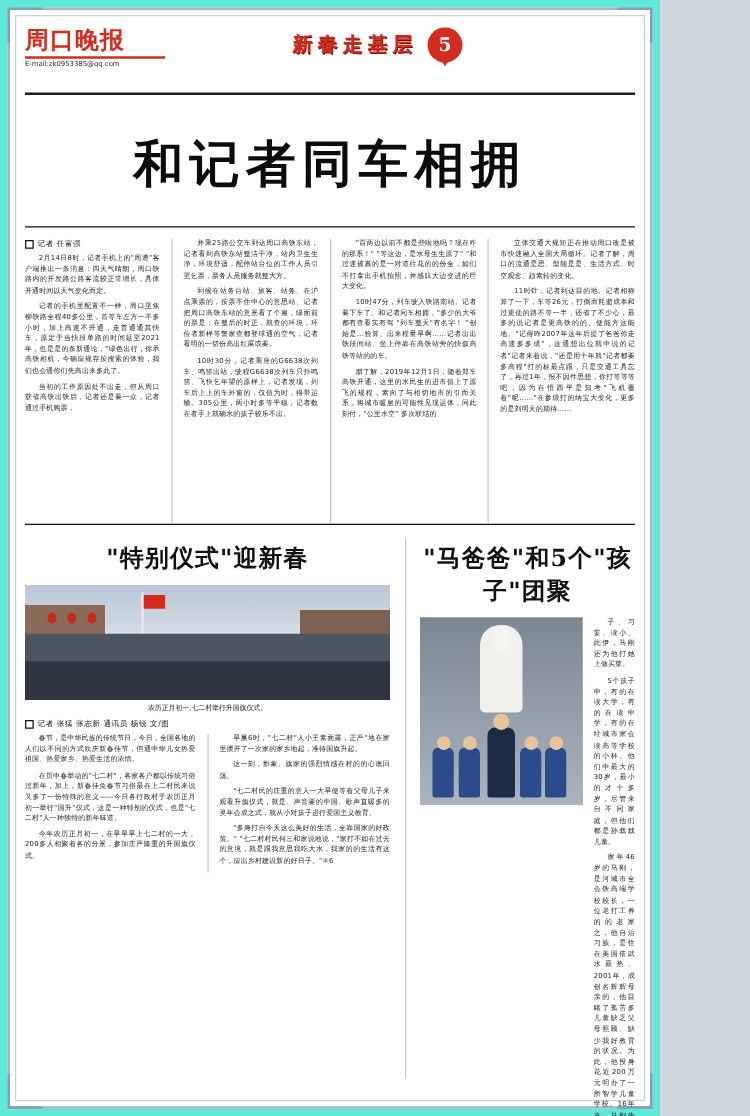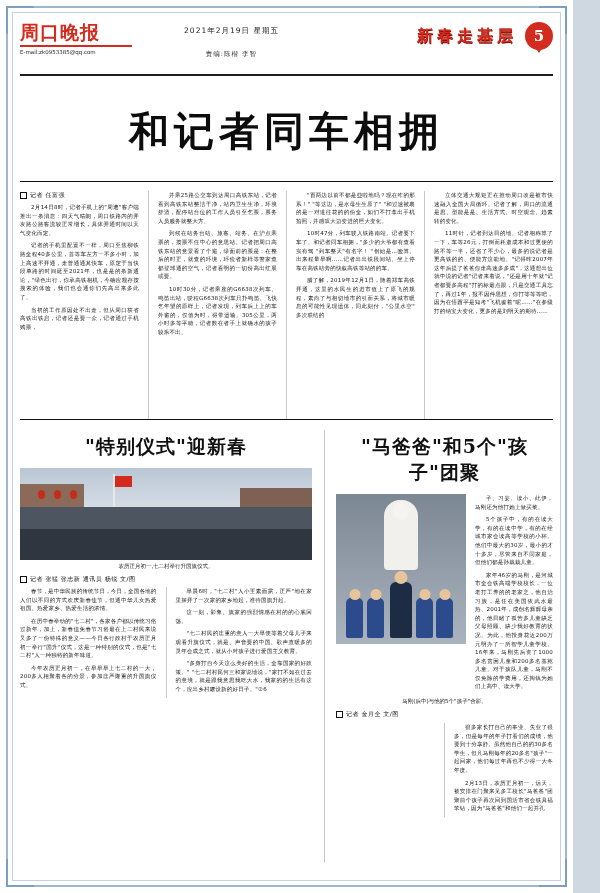--- a/index.html
+++ b/index.html
@@ -4,22 +4,22 @@
 <style>
   html,body{margin:0;padding:0;}
   body{
     width:600px;height:893px;
     background:#cfd8e0;
     font-family:"DejaVu Sans","Liberation Sans",sans-serif;
     overflow:hidden;
   }
   .page{
     position:relative;
-    width:573px;height:893px;
-    background:#ffffff;
+    width:528px;height:893px;
+    background:#5eead4;
     box-sizing:border-box;
   }
   
   .frame-outer{
     position:absolute;left:6px;top:6px;right:6px;bottom:6px;
     border:2px solid #9fb6cf;
     background:#ffffff;
   }
   .frame-inner{
     position:absolute;left:12px;top:12px;right:12px;bottom:12px;
@@ -197,24 +197,20 @@
   <div class="corner bl"></div>
   <div class="corner br"></div>
 
   <div class="content">
 
     <div class="masthead">
       <div class="logo">
         <div class="logo-title">周口晚报</div>
         <div class="logo-rule"></div>
         <div class="logo-email">E-mail:zk0953385@qq.com</div>
-      </div>
-      <div class="masthead-mid">
-        <div class="masthead-date">2021年2月19日 星期五</div>
-        <div class="masthead-credits">责编:陈楷 李智</div>
       </div>
       <div class="masthead-right">
         <span class="column-name">新春走基层</span>
         <div class="page-badge">
           <div class="pin"></div>
           <div class="shield">5</div>
         </div>
       </div>
     </div>
 

